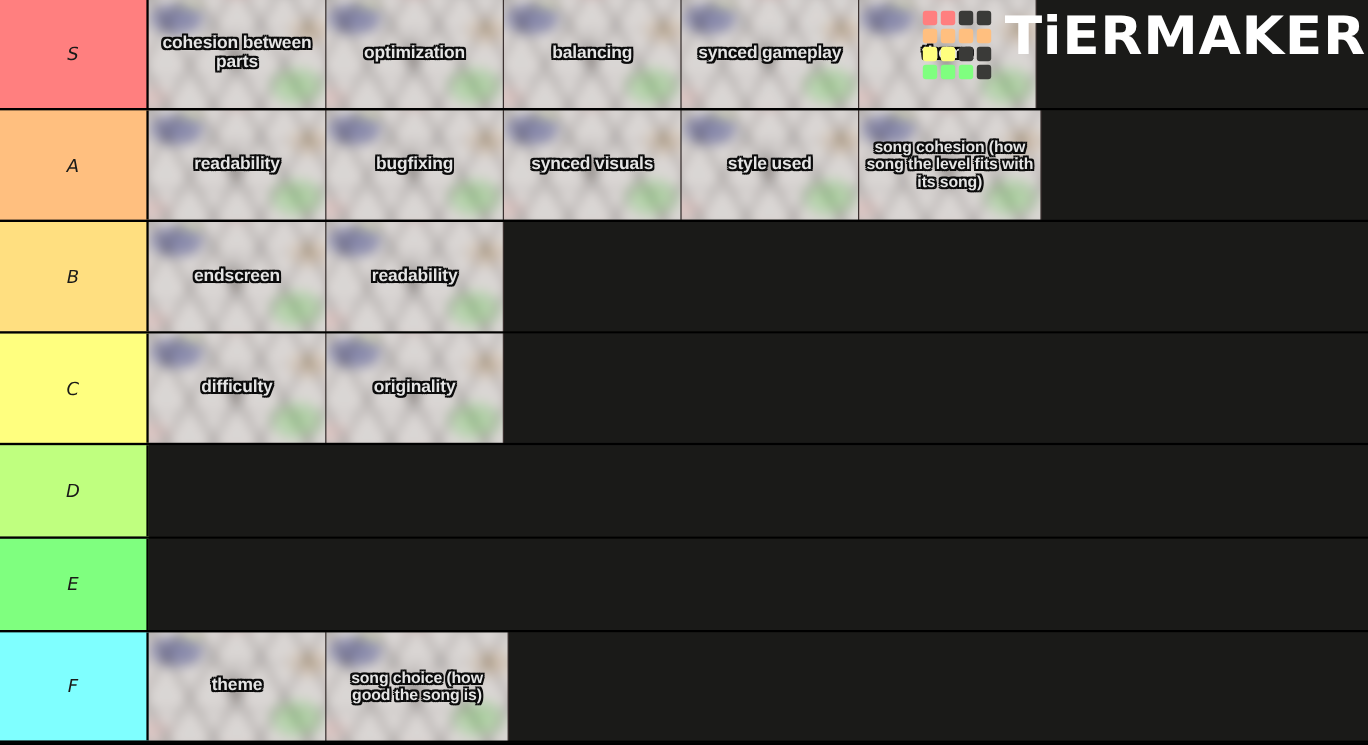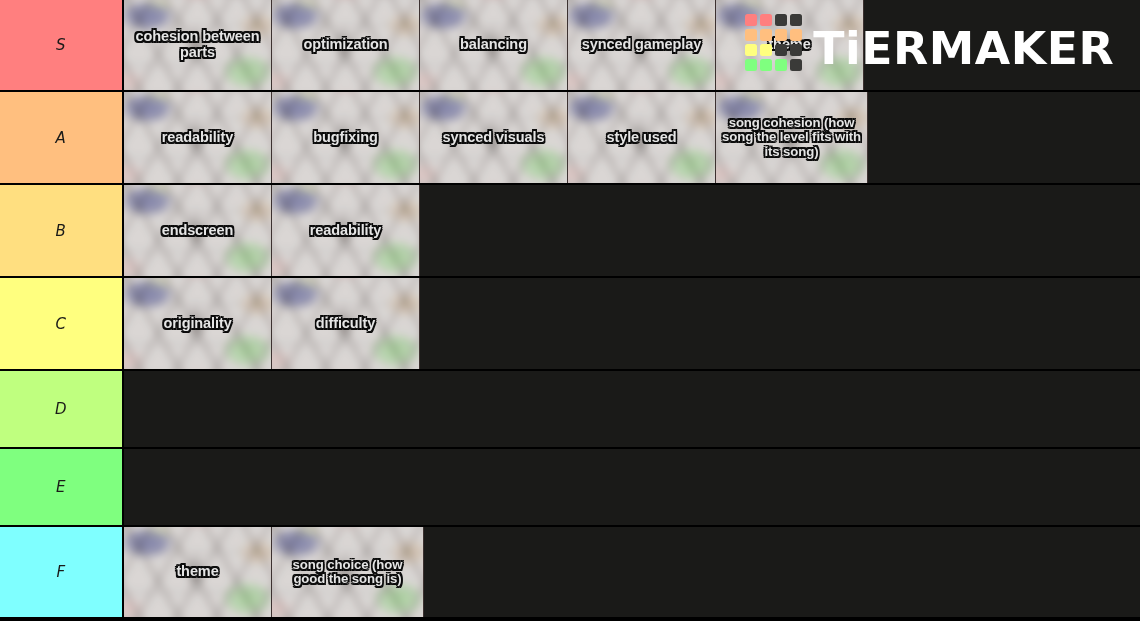--- a/index.html
+++ b/index.html
@@ -107,24 +107,24 @@
       -1.6px 0 0 #0b0b0b, 1.6px 0 0 #0b0b0b,
       0 -1.6px 0 #0b0b0b, 0 1.6px 0 #0b0b0b;
     user-select: none;
   }
   .item-label.small { font-size: 13.2px; }
 
   
   #logo {
     position: absolute;
     top: 9px;
-    right: 32px;
+    right: 8px;
     z-index: 20;
     display: flex;
-    align-items: flex-end;
+    align-items: flex-start;
     gap: 17px;
     height: 62px;
   }
   .logo-grid {
     display: grid;
     grid-template-columns: repeat(4, 12px);
     grid-template-rows: repeat(4, 12px);
     gap: 3px;
   }
   .logo-cell { width: 12px; height: 12px; border-radius: 2.5px; }
@@ -204,25 +204,25 @@
           <div class="iso-bg"></div>
           <div class="item-label">readability</div>
         </div>
       </div>
     </div>
     <div class="tier-row" style="height: 93px;">
       <div class="tier-label" style="background: rgb(255, 255, 127);">C</div>
       <div class="tier-items">
         <div class="tier-item">
           <div class="iso-bg"></div>
+          <div class="item-label">difficulty</div>
+        </div>
+        <div class="tier-item">
+          <div class="iso-bg"></div>
           <div class="item-label">originality</div>
-        </div>
-        <div class="tier-item">
-          <div class="iso-bg"></div>
-          <div class="item-label">difficulty</div>
         </div>
       </div>
     </div>
     <div class="tier-row" style="height: 78px;">
       <div class="tier-label" style="background: rgb(191, 255, 127);">D</div>
       <div class="tier-items"></div>
     </div>
     <div class="tier-row" style="height: 78px;">
       <div class="tier-label" style="background: rgb(127, 255, 127);">E</div>
       <div class="tier-items"></div>

